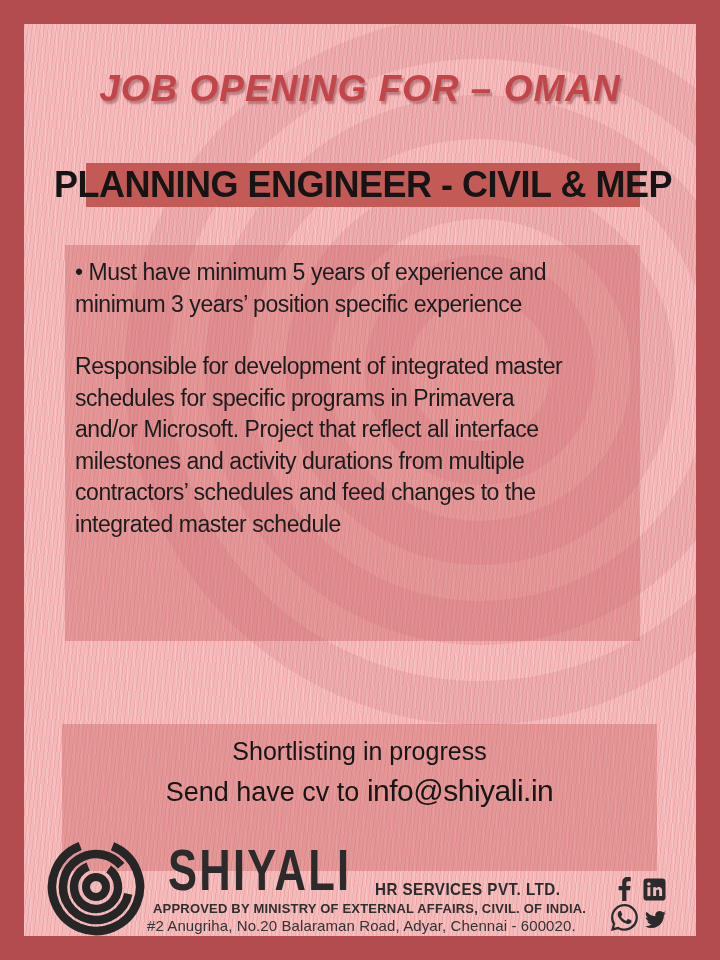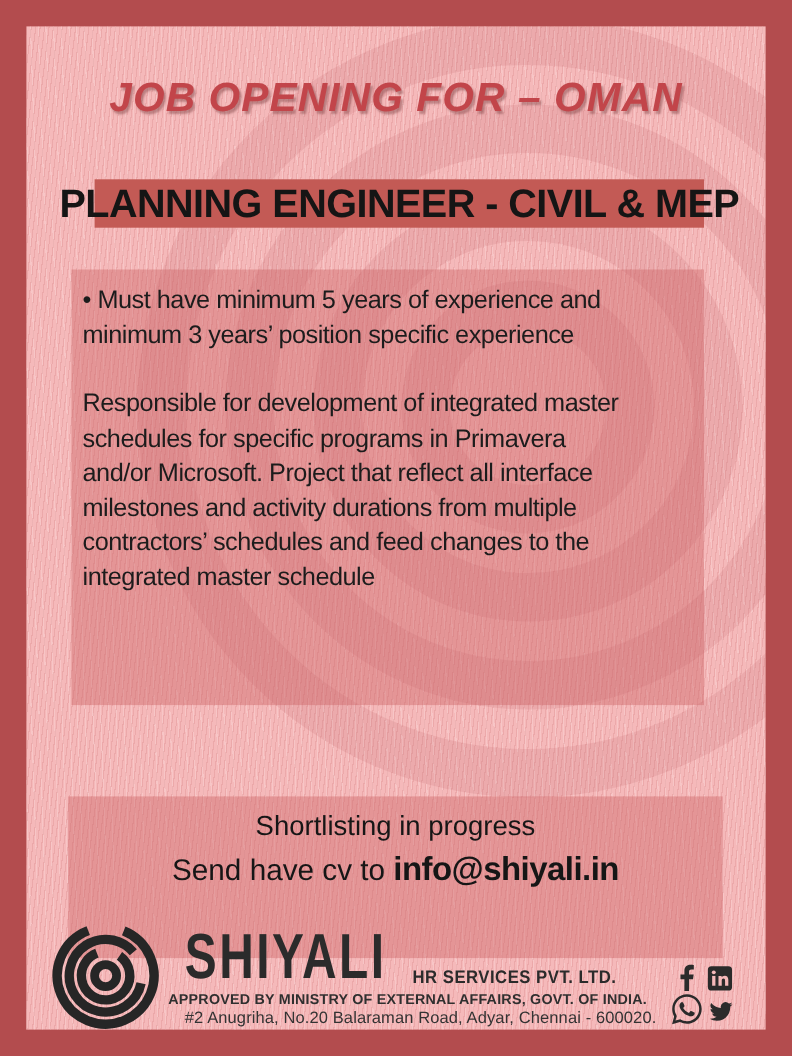--- a/index.html
+++ b/index.html
@@ -33,37 +33,37 @@
     padding:12px 6px 0 10px;box-sizing:border-box;overflow:hidden;
     font-size:23px;line-height:31.5px;letter-spacing:-0.45px;color:#1c1c1c;
   }
   .para{white-space:pre;margin:0 0 31px 0;}
   .contact{
     position:absolute;left:38px;top:672px;width:595px;height:147px;
     box-sizing:border-box;padding-top:9px;text-align:center;color:#161616;overflow:hidden;margin-top:28px;
   }
   .c-line{font-size:25px;line-height:36px;white-space:pre;}
   .c-send{margin-top:5px;font-size:27px;line-height:34px;white-space:pre;}
-  .c-send b{font-size:30px;font-weight:bold;letter-spacing:-0.5px;}
+  .c-send b{font-size:30px;font-weight:normal;letter-spacing:-0.5px;}
 
   .logo{position:absolute;left:22px;top:813px;width:100px;height:100px;}
   .brand{
     position:absolute;left:144px;top:817px;font-size:58px;font-weight:bold;line-height:1;
     color:#2b2b2b;letter-spacing:3px;transform:scaleX(0.75);transform-origin:left top;white-space:pre;
   }
   .brand-suffix{
     position:absolute;left:351px;top:856px;font-size:16.5px;font-weight:bold;color:#2b2b2b;
     letter-spacing:0.5px;transform:scaleX(0.92);transform-origin:left top;white-space:pre;
   }
   .approval{
     position:absolute;left:129px;top:877px;font-size:13px;font-weight:bold;color:#2f2f2f;
     letter-spacing:0.2px;white-space:pre;
   }
   .address{
-    position:absolute;left:144px;top:893px;font-size:15px;color:#333;letter-spacing:0.1px;white-space:pre;
+    position:absolute;left:123px;top:893px;font-size:15px;color:#333;letter-spacing:0.1px;white-space:pre;
   }
   .soc{position:absolute;}
   .soc svg{display:block;}
 </style>
 </head>
 <body>
 
 <div class="poster">
   <div class="inner">
 
@@ -99,21 +99,21 @@
         <g fill="none" stroke="#262626">
           <circle cx="50" cy="50" r="10" stroke-width="8"></circle>
           <circle cx="50" cy="50" r="22" stroke-width="8.5" stroke-dasharray="116 22.3" transform="rotate(-55 50 50)"></circle>
           <circle cx="50" cy="50" r="33" stroke-width="8.5" stroke-dasharray="177 30.4" transform="rotate(12 50 50)"></circle>
           <circle cx="50" cy="50" r="44" stroke-width="8.5" stroke-dasharray="243 33.5" transform="rotate(-68 50 50)"></circle>
         </g>
       </svg>
     </div>
     <div class="brand">SHIYALI</div>
     <div class="brand-suffix">HR SERVICES PVT. LTD.</div>
-    <div class="approval">APPROVED BY MINISTRY OF EXTERNAL AFFAIRS, GOVT. OF INDIA.</div>
+    <div class="approval">APPROVED BY MINISTRY OF EXTERNAL AFFAIRS, CIVIL. OF INDIA.</div>
     <div class="address">#2 Anugriha, No.20 Balaraman Road, Adyar, Chennai - 600020.</div>
 
     <div class="soc" style="left:593px;top:851px;">
       <svg viewBox="4 0 16 24" width="16" height="28">
         <path fill="#2b2b2b" d="M13.4 24V13.2h3.6l.6-4.2h-4.2V6.3c0-1.2.33-2.05 2.1-2.05h2.25V.17C17.36.12 16.03 0 14.5 0c-3.16 0-5.32 1.93-5.32 5.47V9H5.6v4.2h3.58V24h4.22z"></path>
       </svg>
     </div>
     <div class="soc" style="left:619px;top:854px;">
       <svg viewBox="0 0 24 24" width="23" height="23">
         <rect x="0.5" y="0.5" width="23" height="23" rx="3.5" fill="#2b2b2b"></rect>

